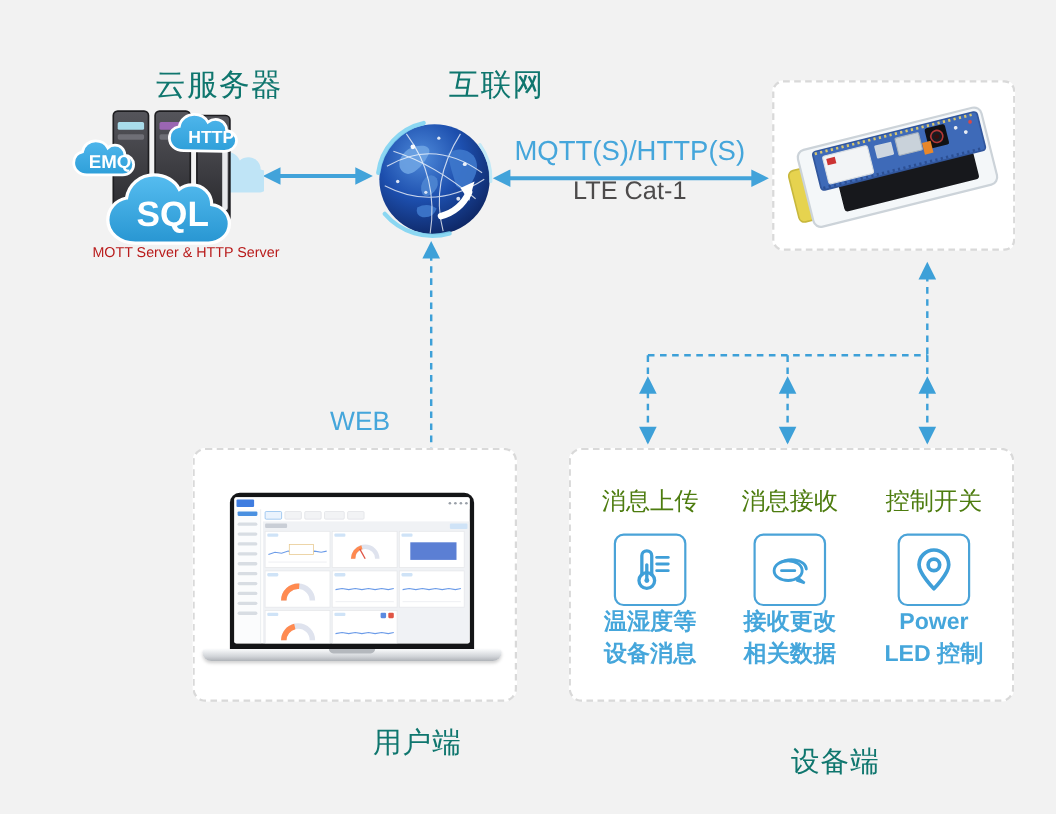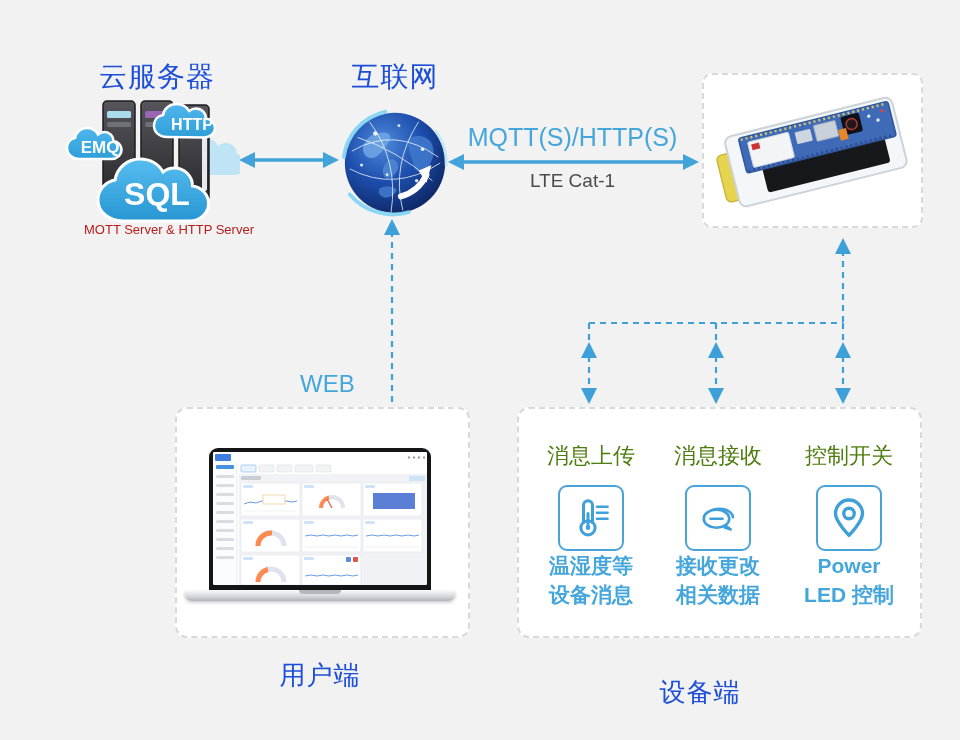--- a/index.html
+++ b/index.html
@@ -1,19 +1,19 @@
 <!DOCTYPE html>
 <html><head>
 <meta charset="utf-8">
 <style>
   * { margin:0; padding:0; box-sizing:border-box; }
   body { background:#e8e8e8; font-family:"Liberation Sans","DejaVu Sans",sans-serif; }
   .canvas { position:relative; width:960px; height:740px; background:#f2f2f2; overflow:hidden; }
 
-  .sec-title { position:absolute; text-align:center; font-size:28px; font-weight:500; color:#1d4ed8; letter-spacing:1px; }
+  .sec-title { position:absolute; text-align:right; font-size:28px; font-weight:500; color:#0f766e; letter-spacing:1px; }
   .caption-gray { position:absolute; text-align:center; font-size:13px; color:#b91c1c; }
 
   .blue-label { position:absolute; color:#45a6db; font-weight:500; text-align:center; }
   .dark-label { position:absolute; color:#4d4b4b; text-align:center; }
 
   .dashed-box { position:absolute; background:#ffffff; border:2px dashed #d9d9d9; border-radius:12px; }
 
   .arrows-layer { position:absolute; left:0; top:0; width:960px; height:740px; pointer-events:none; }
 
   
@@ -165,21 +165,21 @@
       <path d="M14,92 a58,58 0 0 0 60,18" stroke="#7fd4f2" stroke-width="4" opacity="0.9"></path>
       <path d="M102,28 a54,54 0 0 1 10,34" stroke="#b5e6f8" stroke-width="3" opacity="0.8"></path>
     </g>
     <g>
       <path d="M66,94 q18,-5 26,-22" stroke="#ffffff" stroke-width="6" fill="none" stroke-linecap="round"></path>
       <polygon points="97,62 84,68 92,80" fill="#ffffff"></polygon>
     </g>
   </svg>
 
   <div class="blue-label" style="left:450px; top:123px; width:245px; font-size:25px;">MQTT(S)/HTTP(S)</div>
-  <div class="dark-label" style="left:450px; top:170px; width:245px; font-size:19px;">LTE Cat-1</div>
+  <div class="dark-label" style="left:450px; top:160px; width:245px; font-size:23px;">LTE Cat-1</div>
   <div class="blue-label" style="left:300px; top:370px; width:80px; font-size:24px; text-align:left;">WEB</div>
 
   <div class="dashed-box" style="left:702px; top:73px; width:221px; height:155px; border-radius:10px;">
     <svg width="217" height="151" viewBox="0 0 217 151">
       <g transform="rotate(-14 108 78)">
         <rect x="14" y="58" width="18" height="48" rx="5" fill="#e6d34f" stroke="#c8b83c" stroke-width="1.5"></rect>
         <rect x="26" y="42" width="172" height="72" rx="7" fill="#f4f7f9" stroke="#ccd3d9" stroke-width="2"></rect>
         <rect x="56" y="80" width="126" height="26" rx="3" fill="#17181c"></rect>
         <rect x="40" y="46" width="154" height="36" rx="3" fill="#3e6ab8" stroke="#31569c" stroke-width="1.5"></rect>
         <line x1="42" y1="48" x2="192" y2="48" stroke="#d8c66e" stroke-width="2.5" stroke-dasharray="2 3"></line>

